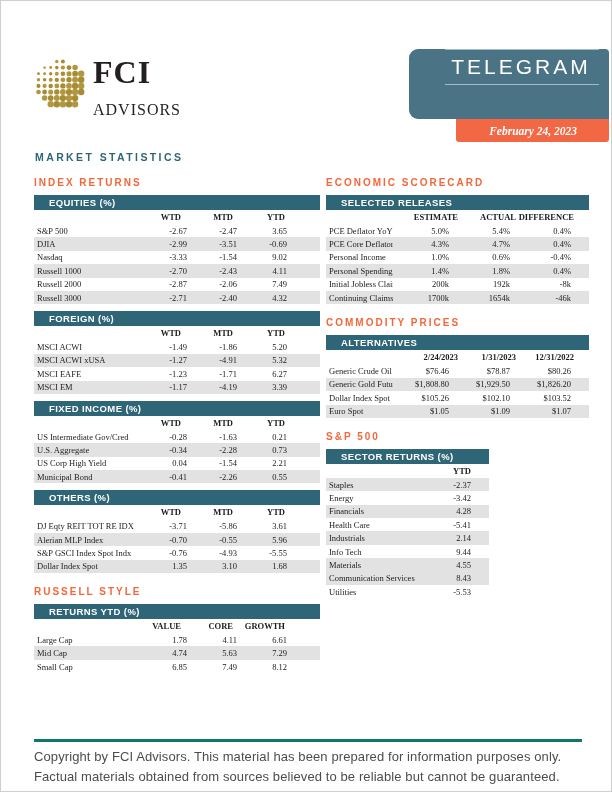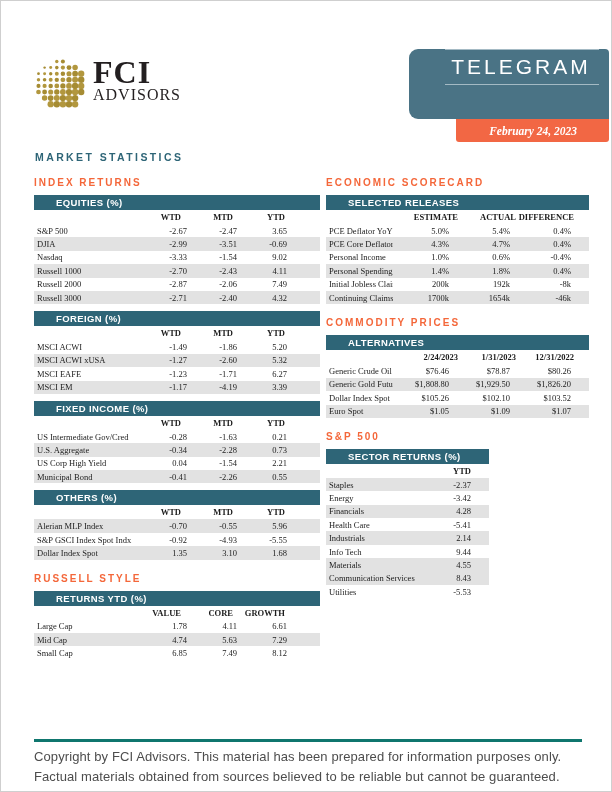--- a/index.html
+++ b/index.html
@@ -9,21 +9,21 @@
   html,body{margin:0;padding:0;background:#ffffff;}
   .page{position:relative;width:612px;height:792px;background:#fff;
         border:1px solid #cfcfcf;box-sizing:border-box;overflow:hidden;
         font-family:"Liberation Sans",sans-serif;}
 
   
   .brand{position:absolute;left:33px;top:56px;display:flex;align-items:flex-start;}
   .globe{width:52px;height:52px;flex:0 0 auto;}
   .brand-text{margin-left:7px;color:#231f20;font-family:"Liberation Serif",serif;}
   .brand-top{font-size:32px;font-weight:bold;letter-spacing:1px;line-height:0.85;margin-top:2px;}
-  .brand-bottom{font-size:16px;letter-spacing:1px;line-height:1.1;}
+  .brand-bottom{font-size:16px;letter-spacing:1px;line-height:1.1;margin-top:15px;}
 
   .telegram-badge{position:absolute;left:408px;top:48px;width:200px;height:70px;
         background:var(--badge-teal);border-radius:9px 4px 0 9px;
         display:flex;flex-direction:column;justify-content:flex-start;}
   .badge-line{height:1px;background:#a4bac4;margin:0 10px 0 36px;}
   .badge-text{color:#ffffff;font-size:21px;letter-spacing:3px;text-align:center;
         padding:5px 0 5px 24px;font-weight:normal;}
   .date-ribbon{position:absolute;left:455px;top:118px;width:153px;height:23px;
         background:var(--ribbon-orange);color:#fff;display:flex;align-items:center;
         justify-content:flex-end;padding-right:32px;box-sizing:border-box;
@@ -37,21 +37,21 @@
   .col{position:absolute;top:176px;}
   #left-col{left:33px;width:286px;}
   #right-col{left:325px;width:263px;}
 
   .section + .section{margin-top:13px;}
   .section-title{color:var(--orange);font-weight:bold;font-size:10px;
         letter-spacing:2px;margin-bottom:7px;}
   .mini-table{margin-bottom:7px;}
   .mini-table.single{width:163px;}
   .table-bar{background:var(--teal);color:#fff;font-size:9.5px;font-weight:bold;
-        letter-spacing:0.4px;padding:2px 0 2px 22px;height:11px;line-height:11px;
+        letter-spacing:0.4px;padding:2px 0 2px 15px;height:11px;line-height:11px;
         font-style:normal;}
   .thead-row,.trow{display:flex;align-items:center;
         font-family:"Liberation Serif",serif;font-size:8.5px;color:var(--ink);}
   .thead-row{height:14px;font-weight:bold;}
   .trow{height:13.4px;}
   .trow.alt{background:var(--row-gray);}
   .row-label{flex:1;padding-left:3px;white-space:nowrap;overflow:hidden;}
   .num{width:50px;text-align:right;white-space:nowrap;}
   .thead-row .num{padding-right:2px;}
   #left-col .thead-row,#left-col .trow{padding-right:33px;}
@@ -202,21 +202,21 @@
           </div>
           <div class="trow">
             <div class="row-label">MSCI ACWI</div>
             <div class="num">-1.49</div>
             <div class="num">-1.86</div>
             <div class="num">5.20</div>
           </div>
           <div class="trow alt">
             <div class="row-label">MSCI ACWI xUSA</div>
             <div class="num">-1.27</div>
-            <div class="num">-2.60</div>
+            <div class="num">-4.91</div>
             <div class="num">5.32</div>
           </div>
           <div class="trow">
             <div class="row-label">MSCI EAFE</div>
             <div class="num">-1.23</div>
             <div class="num">-1.71</div>
             <div class="num">6.27</div>
           </div>
           <div class="trow alt">
             <div class="row-label">MSCI EM</div>
@@ -259,29 +259,35 @@
           </div>
         </div>
         <div class="mini-table">
           <div class="table-bar">OTHERS (%)</div>
           <div class="thead-row">
             <div class="row-label"></div>
             <div class="num">WTD</div>
             <div class="num">MTD</div>
             <div class="num">YTD</div>
           </div>
+          <div class="trow">
+            <div class="row-label">DJ Eqty REIT TOT RE IDX</div>
+            <div class="num">-3.71</div>
+            <div class="num">-5.86</div>
+            <div class="num">3.61</div>
+          </div>
           <div class="trow alt">
             <div class="row-label">Alerian MLP Index</div>
             <div class="num">-0.70</div>
             <div class="num">-0.55</div>
             <div class="num">5.96</div>
           </div>
           <div class="trow">
             <div class="row-label">S&amp;P GSCI Index Spot Indx</div>
-            <div class="num">-0.92</div>
+            <div class="num">-0.76</div>
             <div class="num">-4.93</div>
             <div class="num">-5.55</div>
           </div>
           <div class="trow alt">
             <div class="row-label">Dollar Index Spot</div>
             <div class="num">1.35</div>
             <div class="num">3.10</div>
             <div class="num">1.68</div>
           </div>
         </div>

